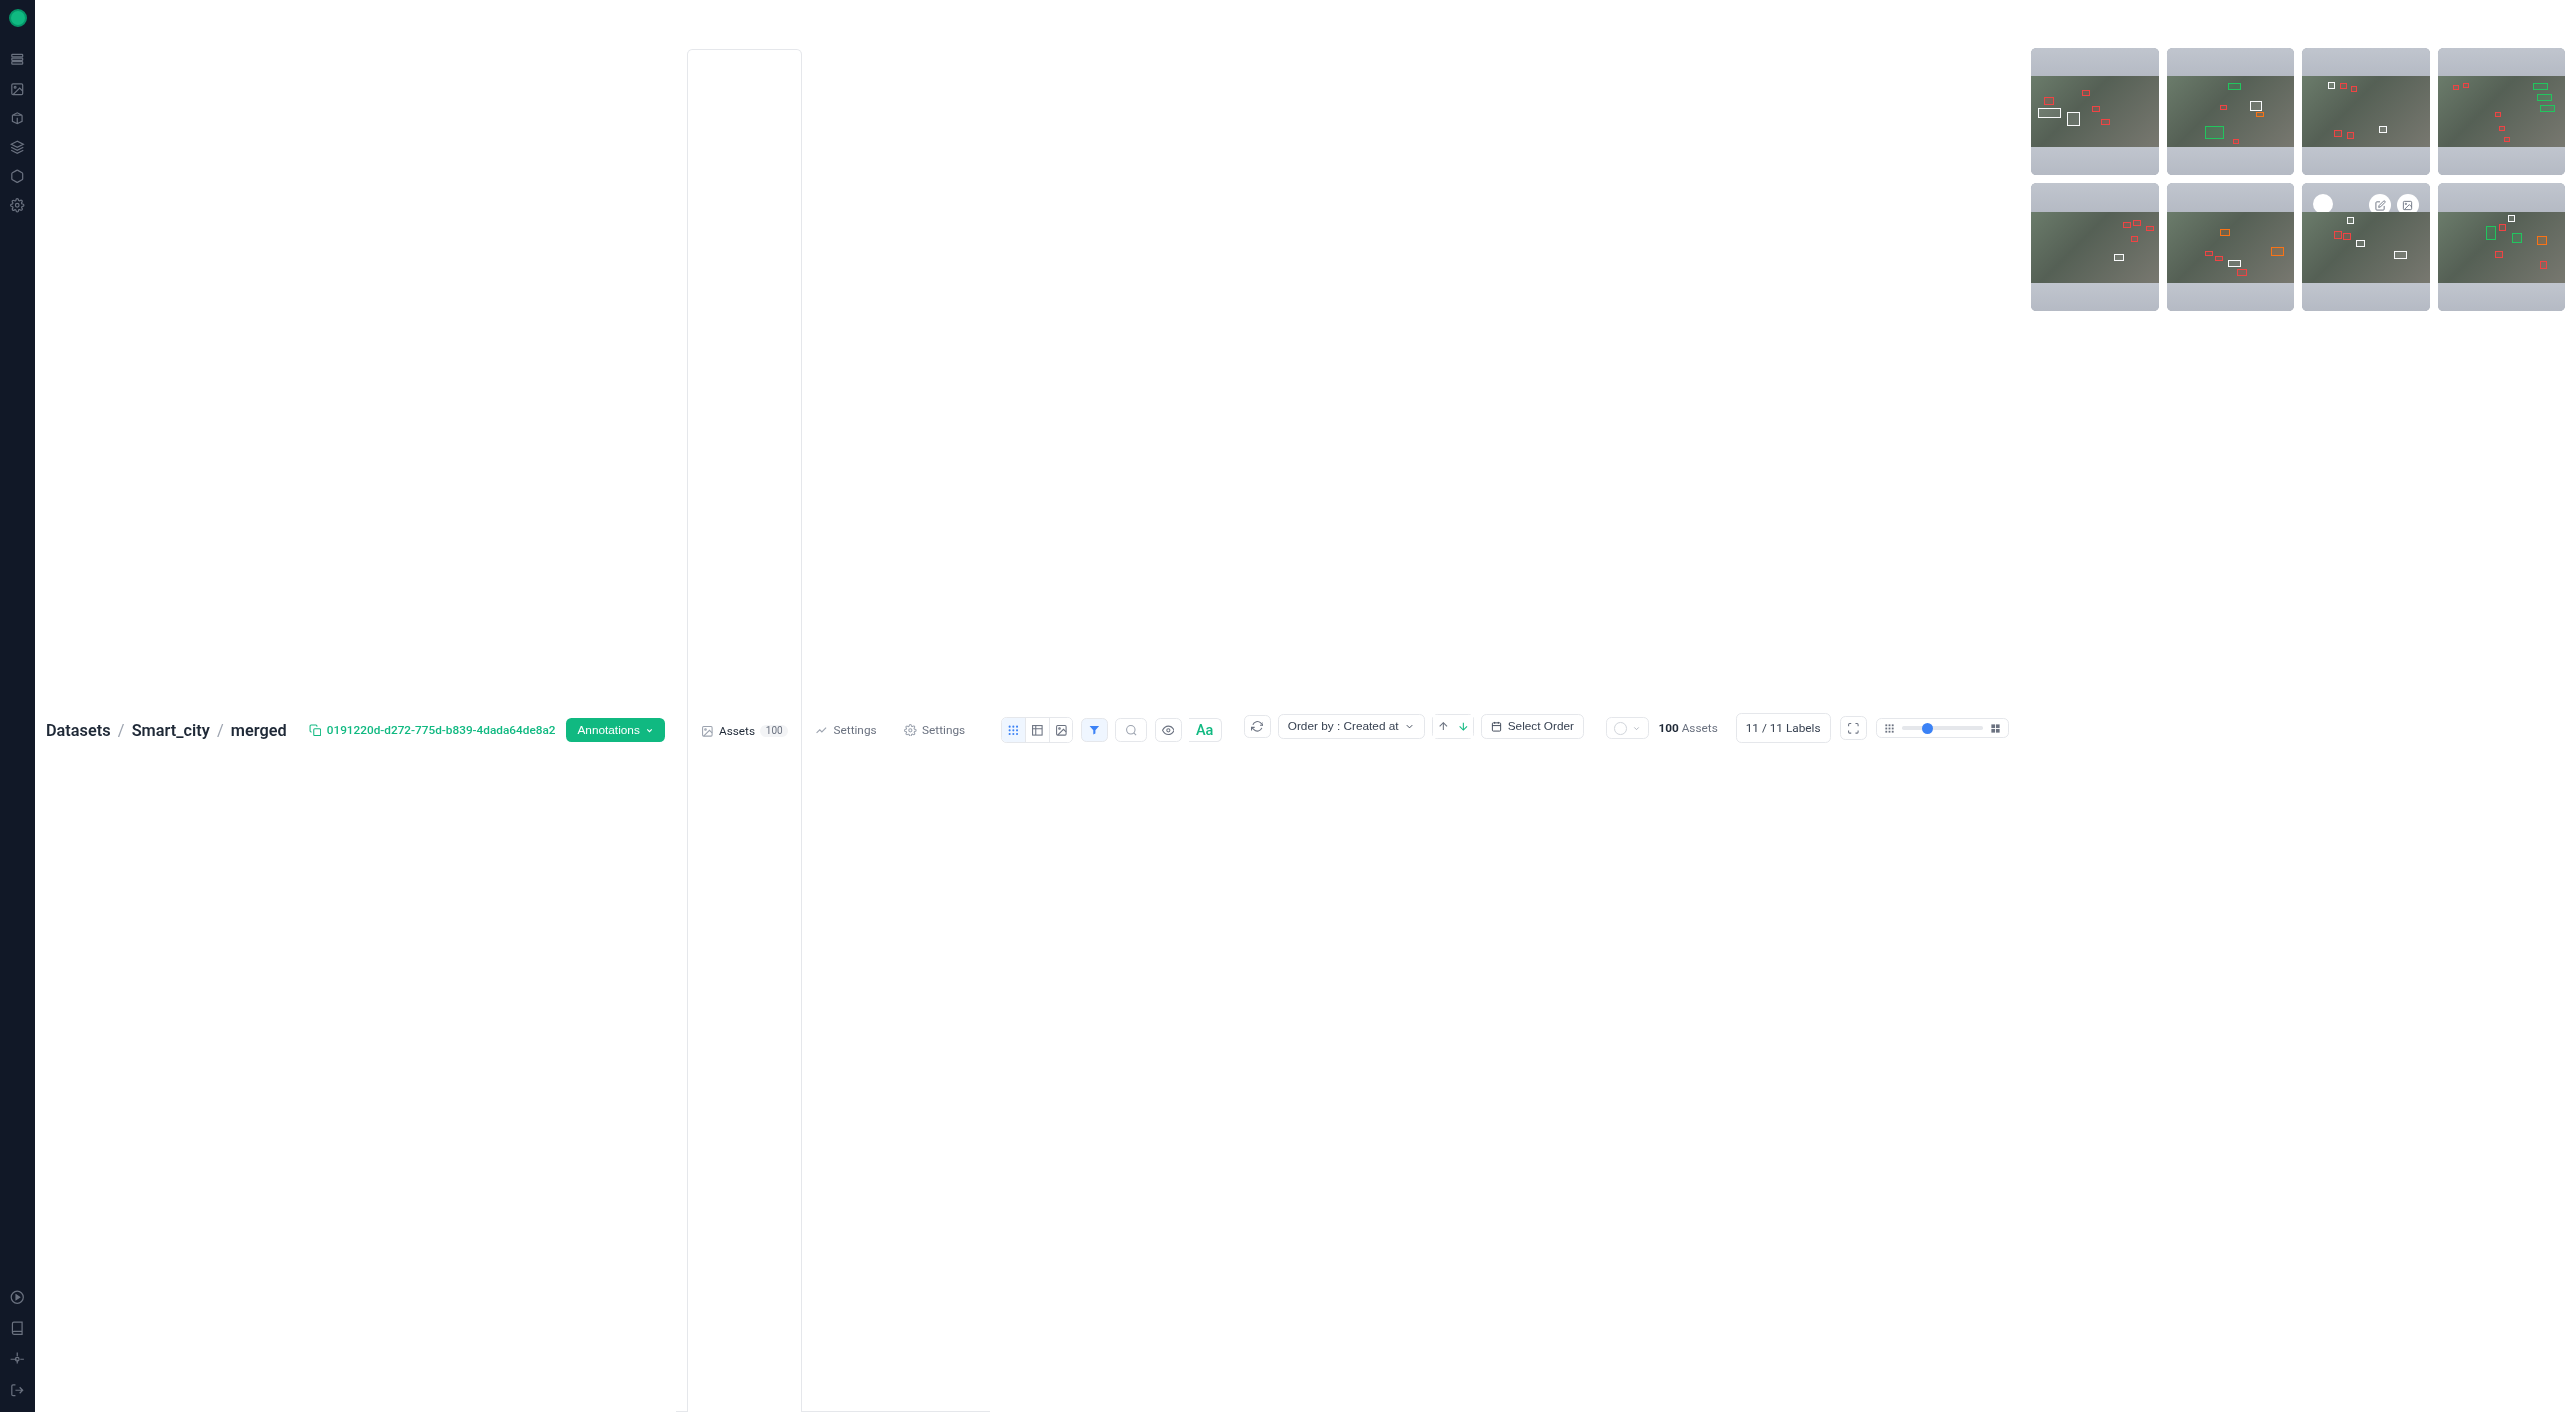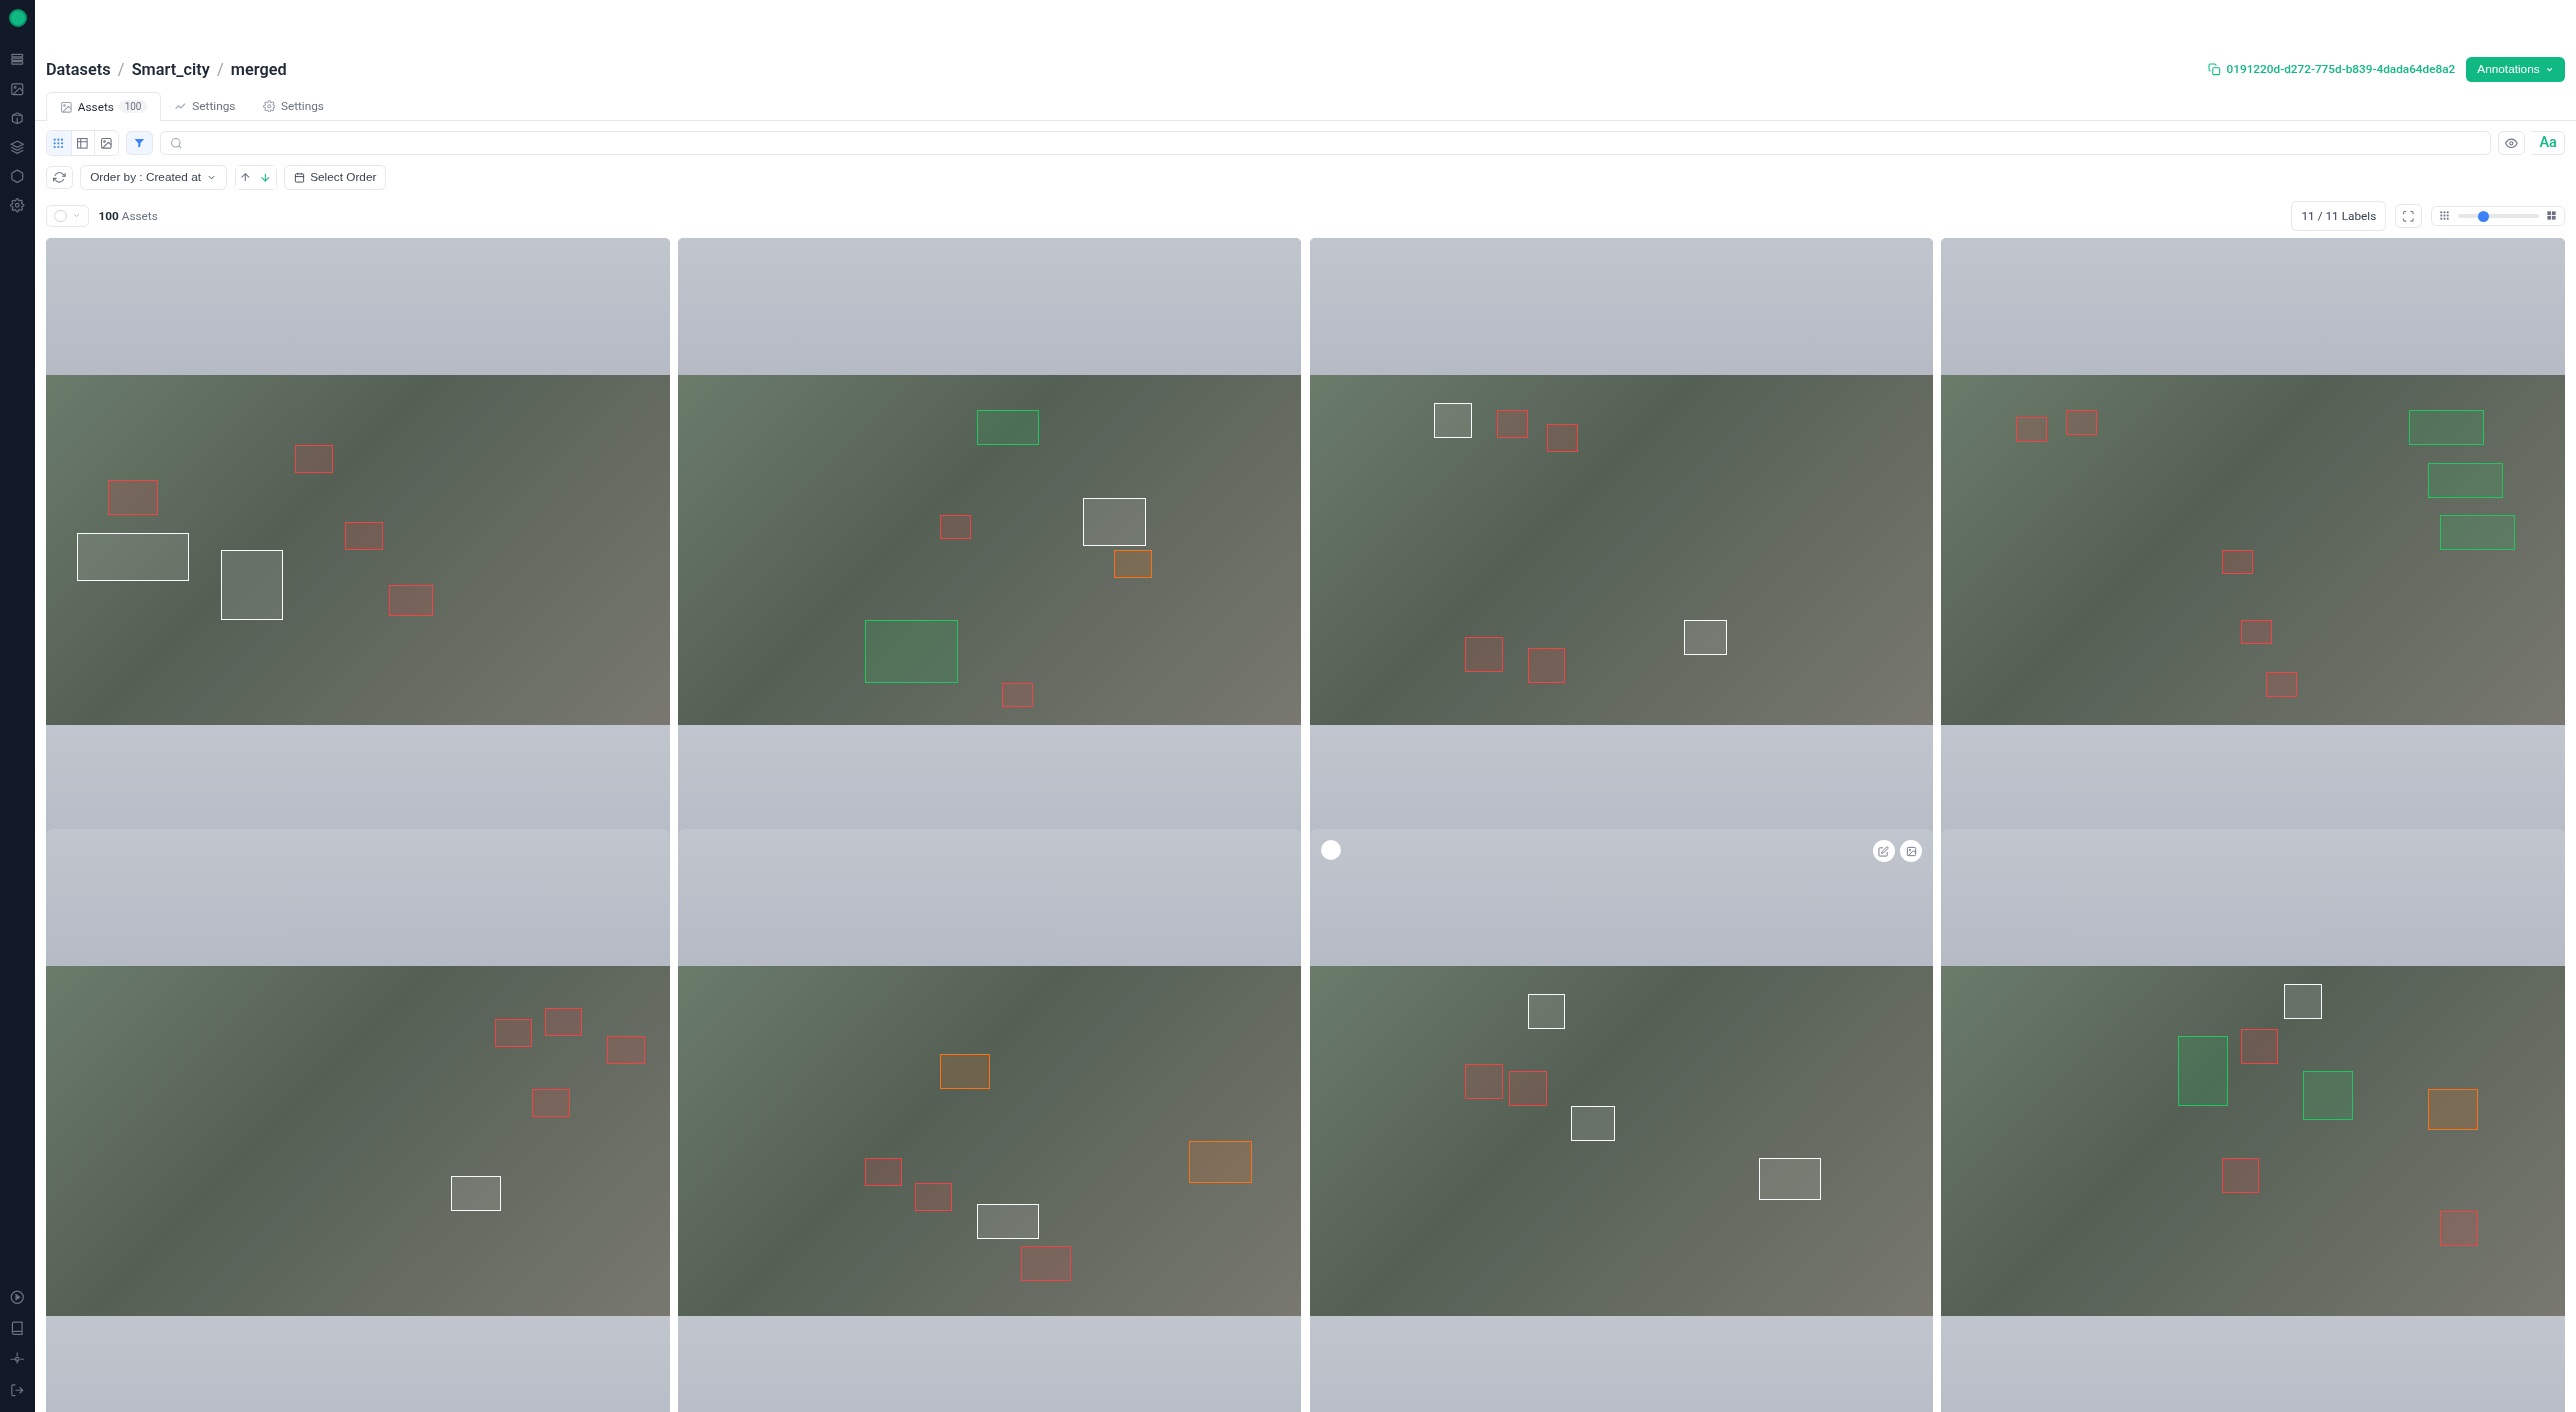--- a/index.html
+++ b/index.html
@@ -8,21 +8,21 @@
 
 .sidebar { width: 35px; background: #111827; display: flex; flex-direction: column; align-items: center; padding-top: 9px; gap: 3.6px; }
 .logo { width: 18px; height: 18px; border-radius: 50%; background: #10b981; border: 2.7px solid #059669; margin-bottom: 18px; }
 .nav-group { display: flex; flex-direction: column; gap: 7.2px; }
 .nav-item { width: 22px; height: 22px; display: flex; align-items: center; justify-content: center; color: #6b7280; cursor: pointer; }
 .nav-item svg { width: 14.5px; height: 14.5px; }
 .nav-spacer { flex: 1; }
 .nav-bottom { display: flex; flex-direction: column; gap: 9px; padding-bottom: 11px; }
 
 
-.main { flex: 1; display: flex; flex-direction: column; overflow: hidden; margin-top: 48px; }
+.main { flex: 1; display: flex; flex-direction: row; overflow: hidden; margin-top: 48px; }
 
 
 .header { display: flex; align-items: center; padding: 9px 11px; gap: 11px; }
 .breadcrumb { display: flex; align-items: center; gap: 7.2px; font-size: 16.3px; font-weight: 600; }
 .bc-root, .bc-mid { color: #1f2937; }
 .bc-sep { color: #9ca3af; font-weight: 400; }
 .bc-leaf { color: #1f2937; }
 .h-spacer { flex: 1; }
 .dataset-id { display: flex; align-items: center; gap: 5.4px; color: #10b981; font-size: 11.8px; font-weight: 500; cursor: pointer; }
 .btn-green { background: #10b981; color: #fff; border: none; border-radius: 5.4px; padding: 5.4px 11px; font-size: 11.8px; font-weight: 500; display: flex; align-items: center; gap: 5.4px; cursor: pointer; }

